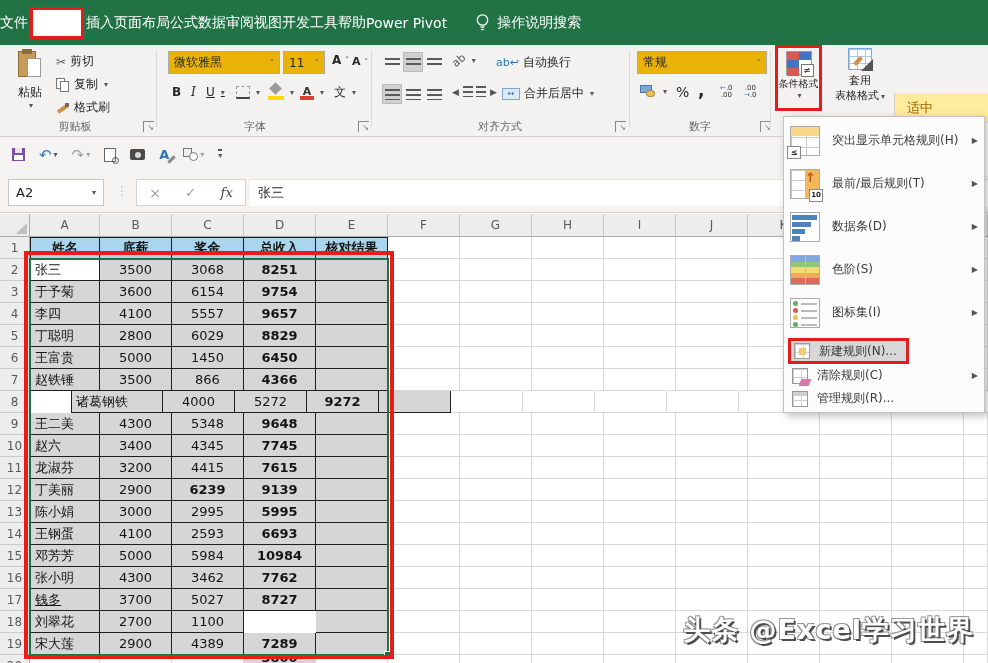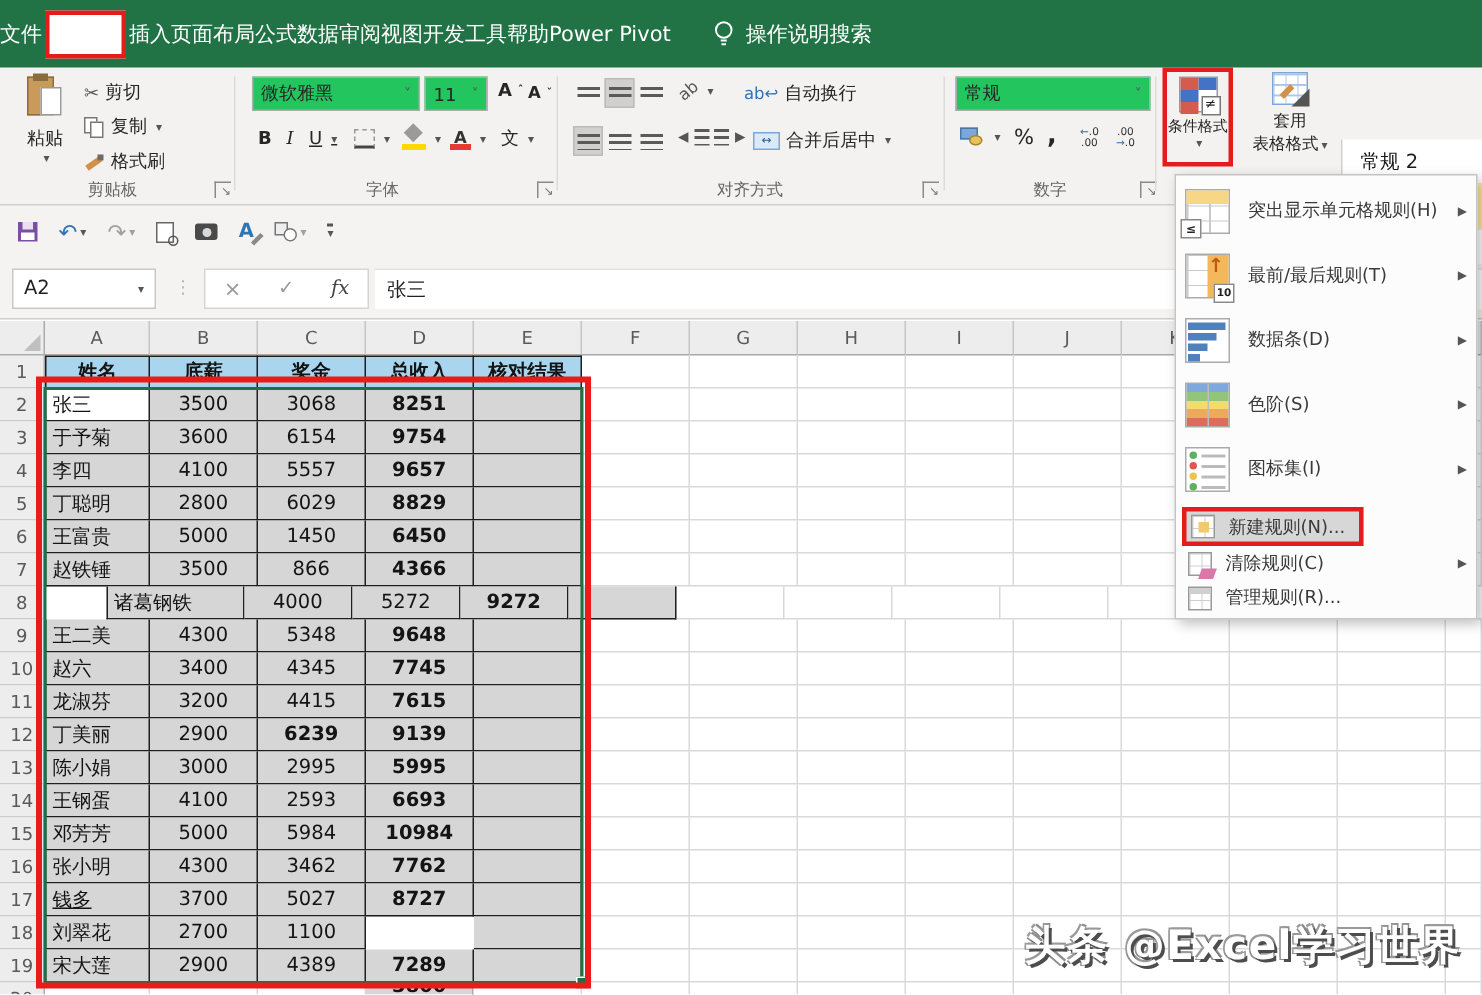--- a/index.html
+++ b/index.html
@@ -15,21 +15,21 @@
 
 
 .ribbon{position:absolute;left:0;top:45px;width:988px;height:92px;background:#f3f2f1;border-bottom:1px solid #d2cfcc;z-index:10;font-size:12px;color:#262626}
 .ribbon .abs{position:absolute}
 .vsep{position:absolute;top:6px;height:76px;width:1px;background:#dddbd9}
 .glabel{position:absolute;top:74px;font-size:11px;color:#666;text-align:center}
 .launcher{position:absolute;top:76px;width:11px;height:11px;border-top:1px solid #8a8a8a;border-left:1px solid #8a8a8a;font-size:8px;color:#777;text-align:right;line-height:11px}
 .rbtn{display:flex;align-items:center;gap:4px;color:#262626}
 .dd{font-size:8px;color:#555;margin-left:2px}
 .chev{font-size:9px;color:#555}
-.selbox{border:1px solid #ababab;background:#22c55e;display:flex;align-items:center;justify-content:space-between;padding:0 5px;height:23px}
+.selbox{border:1px solid #ababab;background:#eab308;display:flex;align-items:center;justify-content:space-between;padding:0 5px;height:23px}
 .togglesel{background:#d2d0ce;border:1px solid #bdbbb9}
 .bars{display:inline-block;width:15px;height:11px;background:repeating-linear-gradient(to bottom,#5a5a5a 0 2px,transparent 2px 5px)}
 .minibox{display:inline-flex;align-items:center;justify-content:center;width:20px;height:20px}
 
 
 .ico-paste{position:relative;width:24px;height:29px;display:inline-block}
 .ico-paste .board{position:absolute;left:0;top:2px;width:18px;height:26px;background:#c89b5a;border:1px solid #8a6d3b}
 .ico-paste .clip{position:absolute;left:4px;top:0;width:10px;height:5px;background:#8a6d3b}
 .ico-paste .page{position:absolute;left:9px;top:9px;width:14px;height:19px;background:#fff;border:1px solid #9a9a9a}
 
@@ -324,21 +324,20 @@
     </div>
     <div class="fatbtn">
       <span class="ico-fat">
           <i></i>
           <b></b>
         </span>
       <span style="margin-top:3px">套用</span>
       <span><span>表格格式</span><span class="dd">▾</span></span>
     </div>
     <div class="gallery">
-      <div class="stylerow">常规 2</div>
       <div class="stylerow moderate">适中</div>
     </div>
   </div>
 
   <div class="qatrow">
     <span class="qicon">
         <span class="ico-save">
           <i></i>
           <b></b>
         </span>

